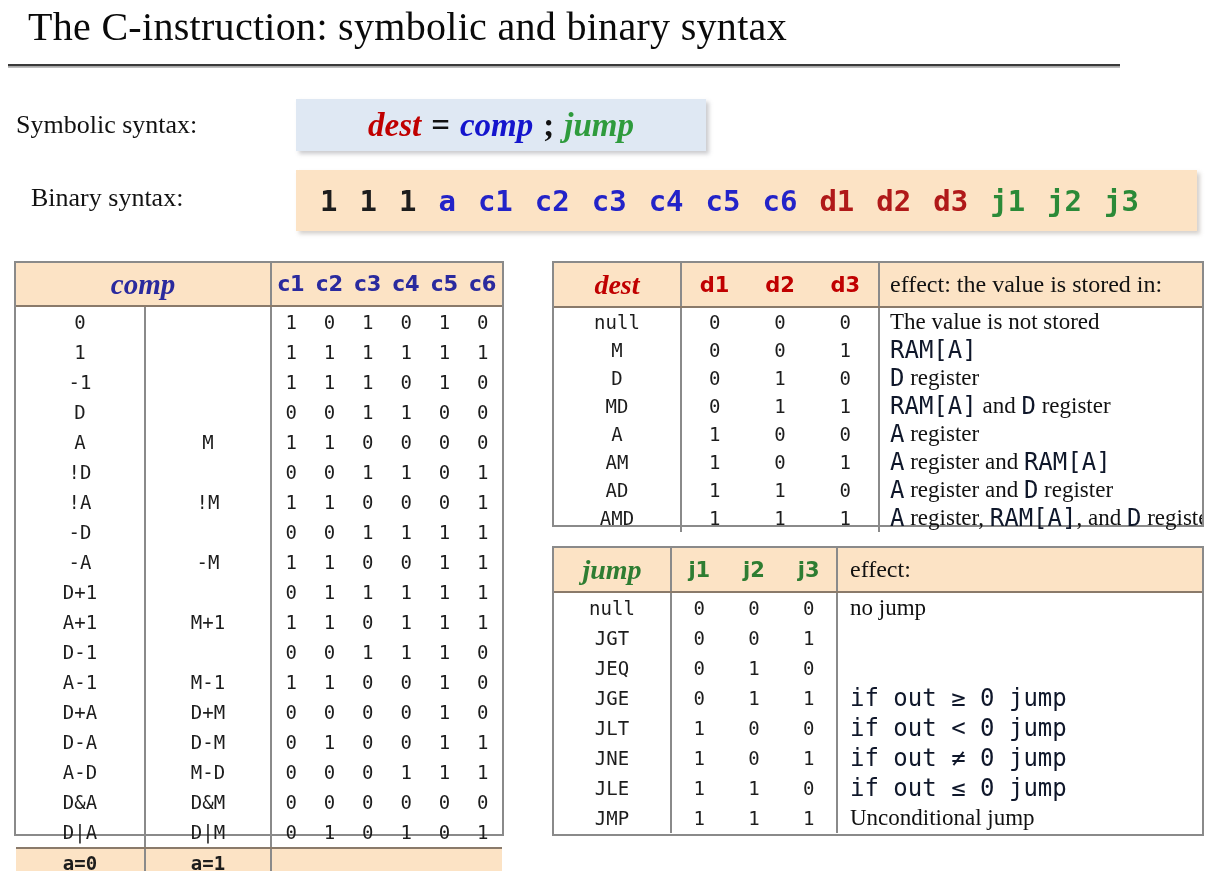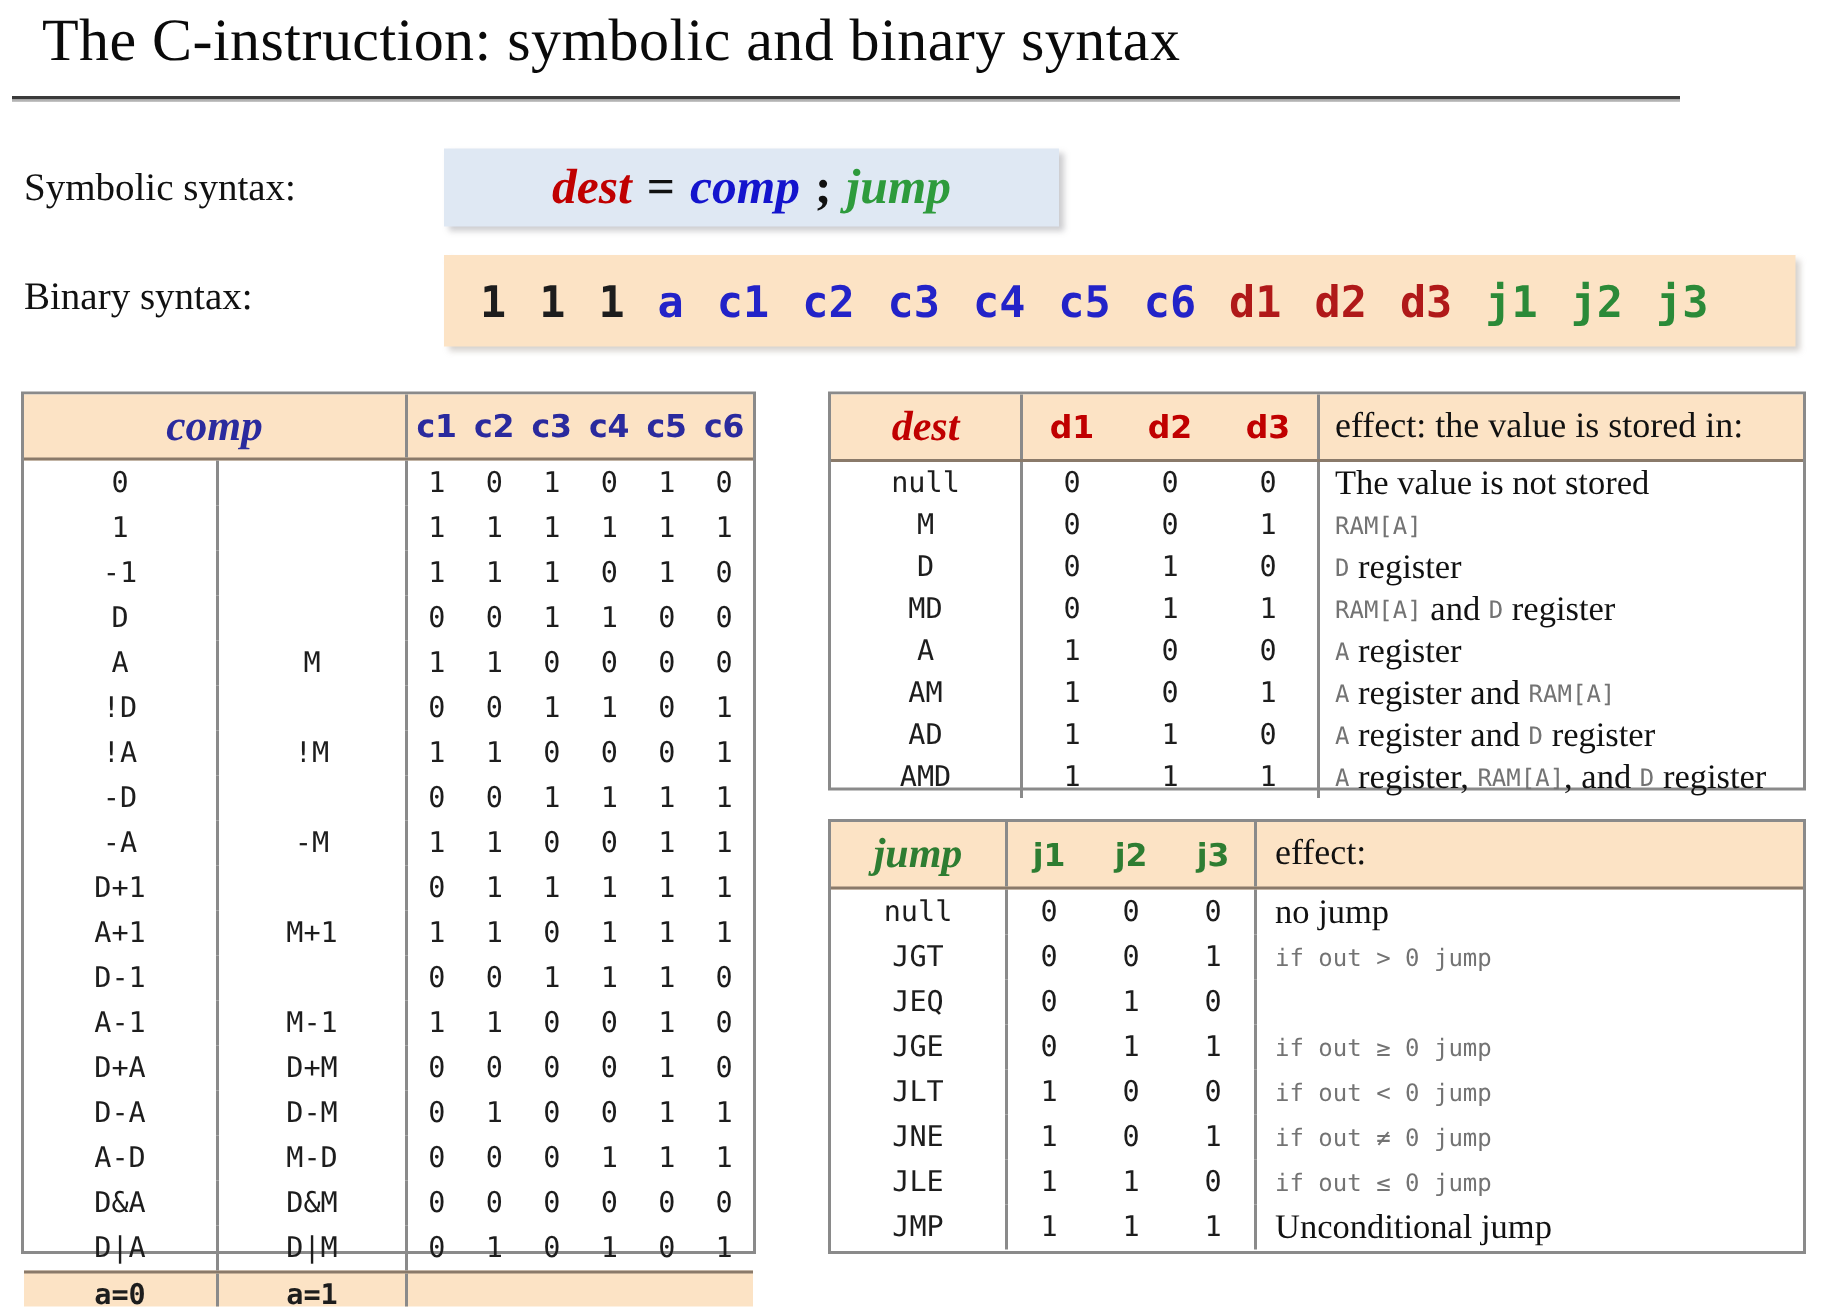--- a/index.html
+++ b/index.html
@@ -39,21 +39,21 @@
 
   
   .syntax-label {
     position: absolute;
     font-family: Liberation Serif, serif;
     font-size: 26px;
     color: #111111;
     white-space: nowrap;
   }
   #symbolic-label { left: 16px; top: 110px; }
-  #binary-label  { left: 16px; top: 183px; }
+  #binary-label  { left: 31px; top: 183px; }
 
   #symbolic-box {
     position: absolute;
     left: 296px;
     top: 99px;
     width: 410px;
     height: 52px;
     background: #dfe8f3;
     box-shadow: 3px 3px 4px rgba(120,120,130,0.38);
     display: flex;
@@ -242,21 +242,21 @@
     font-size: 21px;
     font-weight: 700;
     color: #2e7d32;
   }
   #jump-head-eff {
     font-family: "Liberation Serif", serif;
     font-size: 24px;
     color: #111111;
   }
   .jump-row { height: 30px; }
-  .eff-mono { font-family: "DejaVu Sans Mono", monospace; font-size: 16px; color: #737373; }
+  .eff-mono { font-family: "DejaVu Sans Mono", monospace; font-size: 24px; color: #0f172a; }
   .eff-serif { font-family: "Liberation Serif", serif; font-size: 23px; color: #111111; }
 </style>
 </head>
 <body>
 
 <div id="slide-title">The C-instruction: symbolic and binary syntax</div>
 <div id="title-rule"></div>
 
 <div class="syntax-label" id="symbolic-label">Symbolic syntax:</div>
 <div class="syntax-label" id="binary-label">Binary syntax:</div>
@@ -664,23 +664,20 @@
           <span class="eff-serif" style="white-space: pre; text-align: center;">no jump</span>
         </div>
       </div>
       <div class="tbl-row jump-row">
         <div class="cell jump-c-1 vline mono">JGT</div>
         <div class="cell jump-c-bits vline">
           <div class="b mono">0</div>
           <div class="b mono">0</div>
           <div class="b mono">1</div>
         </div>
-        <div class="cell jump-c-eff">
-          <span class="eff-mono" style="white-space: pre;">if out &gt; 0 jump</span>
-        </div>
       </div>
       <div class="tbl-row jump-row">
         <div class="cell jump-c-1 vline mono">JEQ</div>
         <div class="cell jump-c-bits vline">
           <div class="b mono">0</div>
           <div class="b mono">1</div>
           <div class="b mono">0</div>
         </div>
       </div>
       <div class="tbl-row jump-row">

